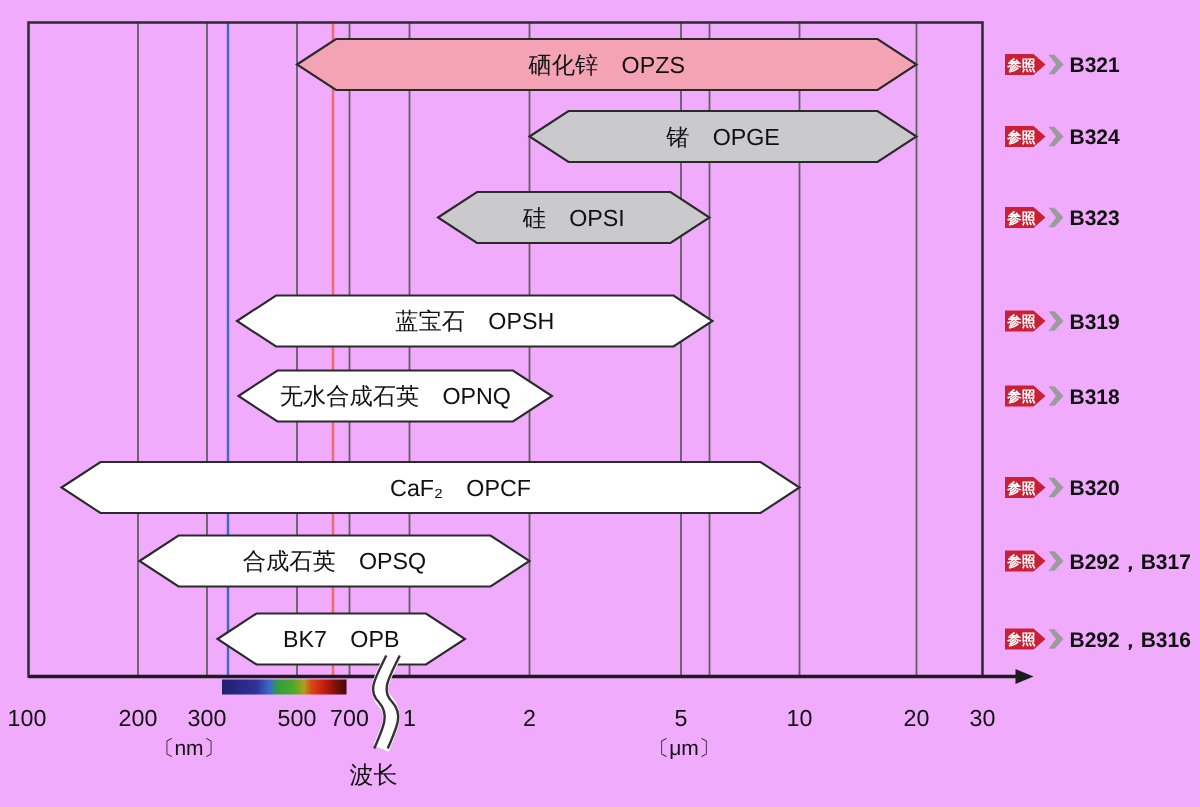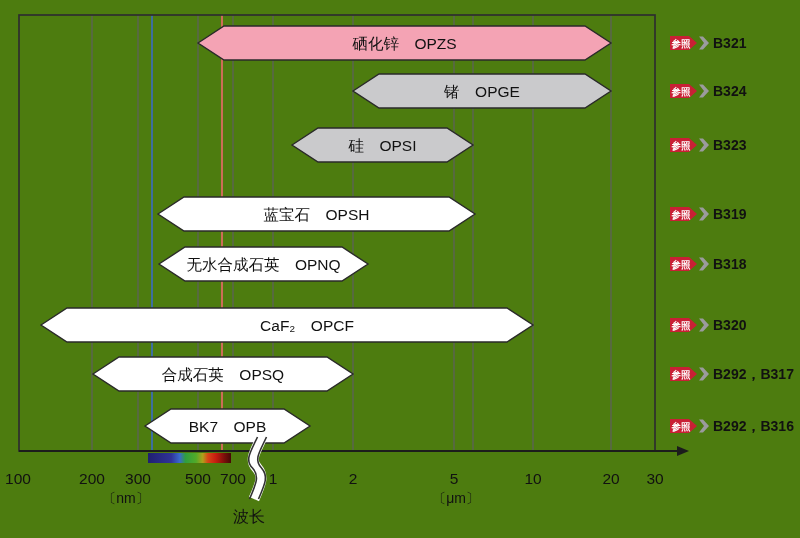--- a/index.html
+++ b/index.html
@@ -1,17 +1,17 @@
 <!DOCTYPE html>
 <html><head>
 <meta charset="utf-8">
 <style>
   html,body{margin:0;padding:0;background:#ffffff;}
   #stage{
-    position:relative;width:800px;height:538px;background:#4d7c0f;
+    position:relative;width:800px;height:538px;background:#f0abfc;
     font-family:"Liberation Sans","DejaVu Sans",sans-serif;
     overflow:hidden;
   }
   #chart-svg{position:absolute;left:0;top:0;}
   text{font-family:"Liberation Sans","DejaVu Sans",sans-serif;}
 </style>
 </head>
 <body>
 
 <div id="stage">

